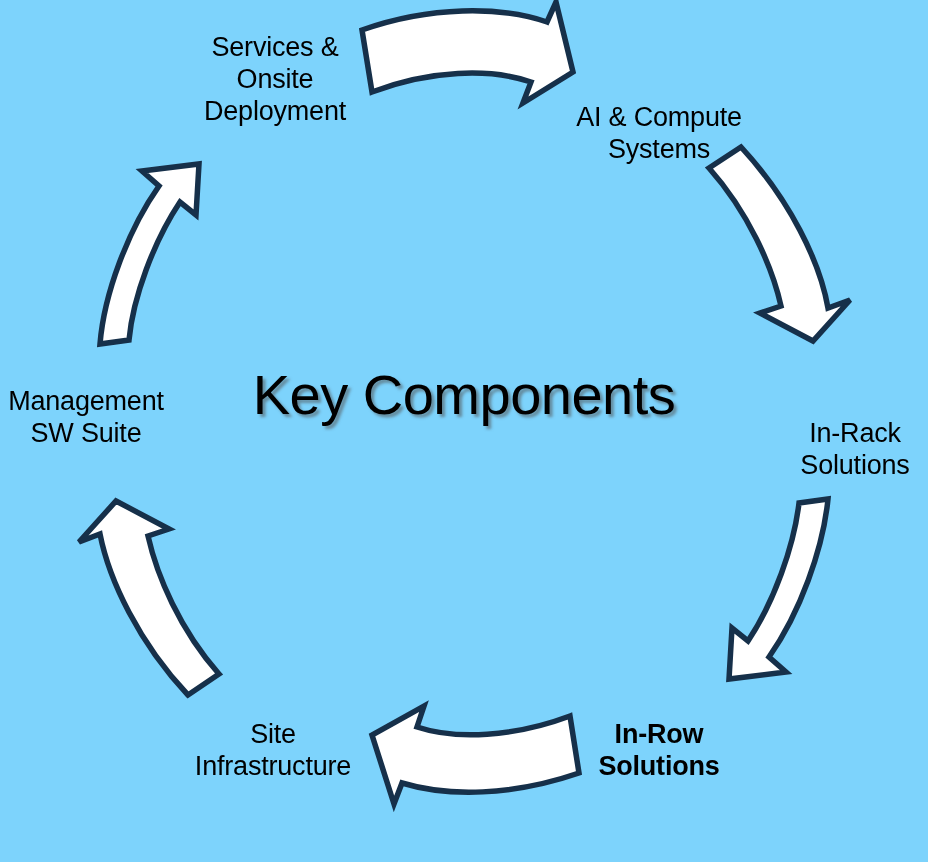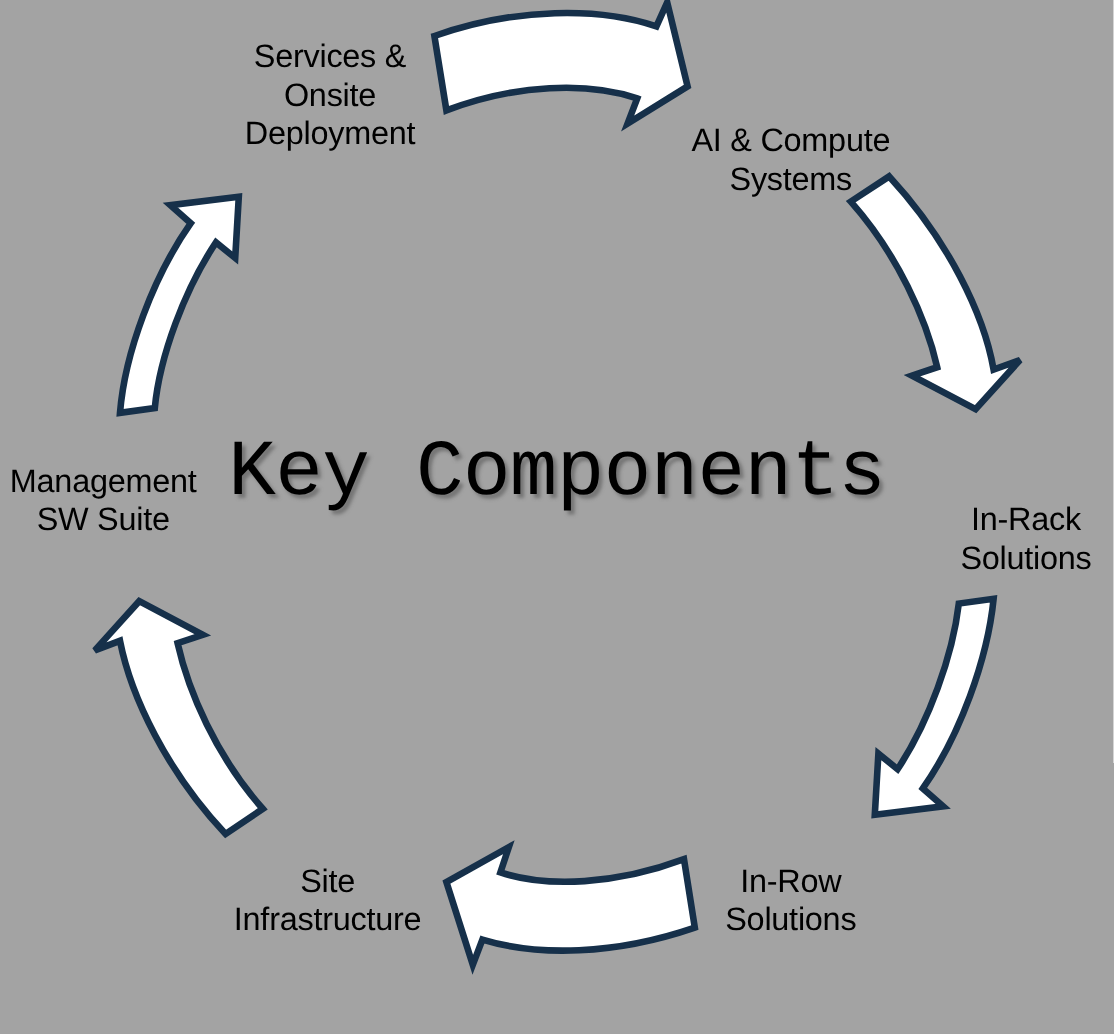--- a/index.html
+++ b/index.html
@@ -8,21 +8,21 @@
     padding: 0;
     background: #ffffff;
   }
   body {
     font-family: "Liberation Sans", sans-serif;
   }
   #diagram-root {
     position: relative;
     width: 928px;
     height: 862px;
-    background: #a3a3a3;
+    background: #7dd3fc;
     overflow: hidden;
   }
   #cycle-svg {
     position: absolute;
     left: 0;
     top: 0;
     width: 928px;
     height: 862px;
   }
   .cycle-label {
@@ -49,40 +49,41 @@
   #label-in-rack-solutions {
     left: 782px;
     top: 385px;
     width: 146px;
     margin-top: 32px;
   }
   #label-in-row-solutions {
     left: 584px;
     top: 718px;
     width: 150px;
+    font-weight: bold;
   }
   #label-site-infrastructure {
     left: 176px;
     top: 718px;
     width: 194px;
     text-align: center;
   }
   #label-management-sw-suite {
     left: -2px;
     top: 385px;
     width: 176px;
   }
   #center-title {
     position: absolute;
     left: 159px;
     top: 357px;
     width: 610px;
     text-align: center;
-    font-family: Liberation Mono, monospace;
-    font-size: 66px;
+    font-family: Liberation Sans, sans-serif;
+    font-size: 56px;
     line-height: 76px;
     color: #000000;
     letter-spacing: -0.5px;
     text-shadow: 3px 3px 3px rgba(80, 80, 80, 0.55);
   }
 </style>
 </head>
 <body>
 
 <div id="diagram-root">

